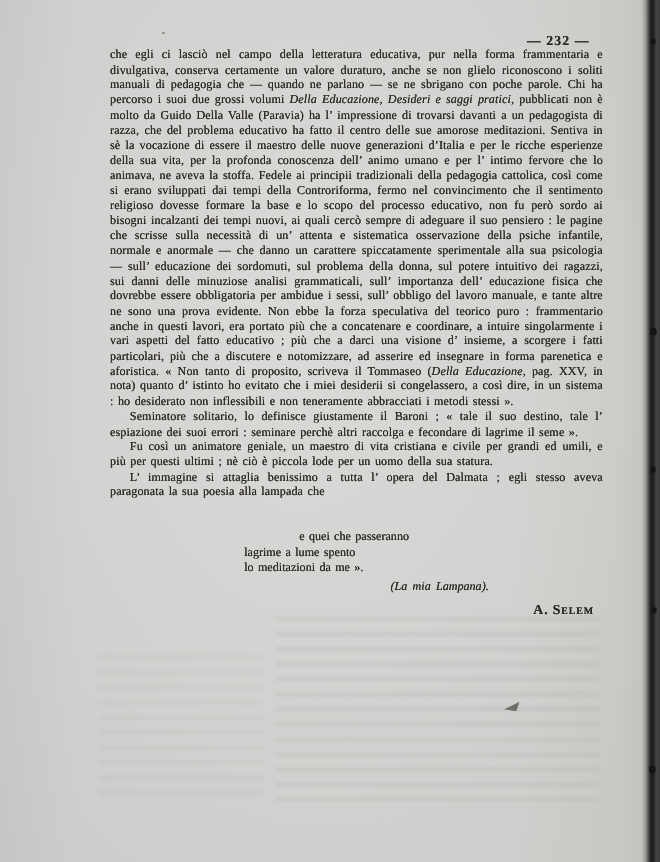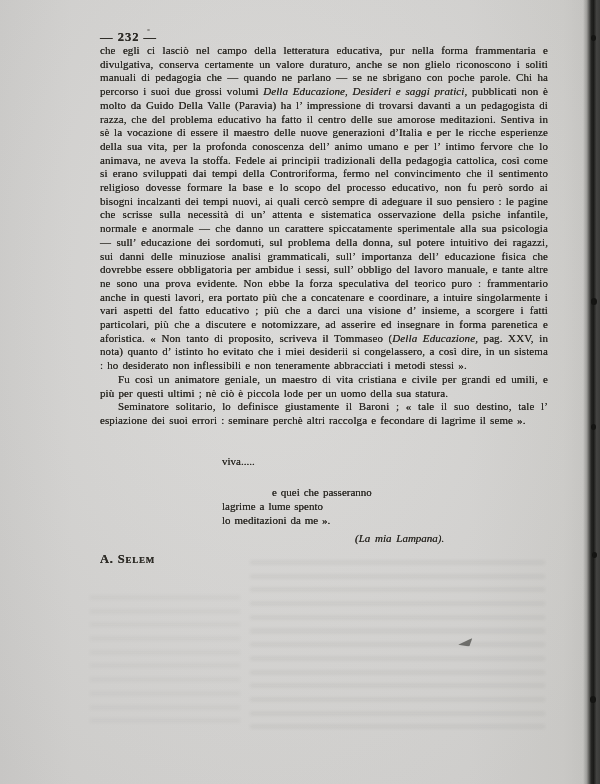--- a/index.html
+++ b/index.html
@@ -7,43 +7,43 @@
     position:relative;width:600px;height:784px;overflow:hidden;
     font-family:"Liberation Serif","DejaVu Serif",serif;
     color:#2e2c27;
     background:
       radial-gradient(ellipse at 45% 38%, rgba(255,255,255,0.10), rgba(0,0,0,0.045) 88%),
       linear-gradient(to right,#d0cfcd 0%,#d6d5d3 12%,#d7d6d4 78%,#d2d1ce 94%,#c7c6c3 100%),
       #d5d4d2;
   }
   .txt{ text-shadow:0 0 0.55px currentColor; }
   .pageno{
-    position:absolute;left:100px;top:30px;width:448px;
-    text-align:left;font-size:12.5px;font-weight:bold;letter-spacing:1px;
+    position:absolute;left:88px;top:30px;width:448px;
+    text-align:right;font-size:12.5px;font-weight:bold;letter-spacing:1px;
   }
   .content{
     position:absolute;left:100px;top:44px;width:448px;
   }
   .content p{
     margin:0;font-size:11px;line-height:13.7px;text-align:justify;
     word-spacing:1.2px;letter-spacing:0.1px;
   }
   .content p.ind{ text-indent:18px; }
   .it{ font-style:italic; }
   .verse{
     margin-top:27px;margin-left:122px;font-size:11px;line-height:13.8px;
     word-spacing:1.2px;
   }
   .verse .vline.indent2{ margin-left:50px;margin-top:18px; }
   .caption{
     margin-top:4px;margin-left:255px;font-size:11px;font-style:italic;
     word-spacing:2px;
   }
   .signature{
-    margin-top:8px;padding-right:8px;
+    margin-top:8px;text-align:right;padding-right:8px;
     font-variant:small-caps;font-weight:bold;font-size:12.5px;letter-spacing:0.8px;
   }
   
   .edge-band{
     position:absolute;top:0;right:0;bottom:0;width:17px;
     background:linear-gradient(to right,
       rgba(130,130,127,0) 0%,
       rgba(110,110,107,0.45) 22%,
       #58585五 0%,
       #262624 48%,
@@ -75,25 +75,25 @@
 </head>
 <body>
 
 <div class="page">
 
   <div class="pageno txt">— 232 —</div>
   <div class="dot-faint"></div>
 
   <div class="content txt">
     <p><span>che egli ci lasciò nel campo della letteratura educativa, pur nella forma frammentaria e divulgativa, conserva certamente un valore duraturo, anche se non glielo riconoscono i soliti manuali di pedagogia che — quando ne parlano — se ne sbrigano con poche parole. Chi ha percorso i suoi due grossi volumi </span><span class="it">Della Educazione, Desideri e saggi pratici,</span><span> pubblicati non è molto da Guido Della Valle (Paravia) ha l’ impressione di trovarsi davanti a un pedagogista di razza, che del problema educativo ha fatto il centro delle sue amorose meditazioni. Sentiva in sè la vocazione di essere il maestro delle nuove generazioni d’Italia e per le ricche esperienze della sua vita, per la profonda conoscenza dell’ animo umano e per l’ intimo fervore che lo animava, ne aveva la stoffa. Fedele ai principii tradizionali della pedagogia cattolica, così come si erano sviluppati dai tempi della Controriforma, fermo nel convincimento che il sentimento religioso dovesse formare la base e lo scopo del processo educativo, non fu però sordo ai bisogni incalzanti dei tempi nuovi, ai quali cercò sempre di adeguare il suo pensiero : le pagine che scrisse sulla necessità di un’ attenta e sistematica osservazione della psiche infantile, normale e anormale — che danno un carattere spiccatamente sperimentale alla sua psicologia — sull’ educazione dei sordomuti, sul problema della donna, sul potere intuitivo dei ragazzi, sui danni delle minuziose analisi grammaticali, sull’ importanza dell’ educazione fisica che dovrebbe essere obbligatoria per ambidue i sessi, sull’ obbligo del lavoro manuale, e tante altre ne sono una prova evidente. Non ebbe la forza speculativa del teorico puro : frammentario anche in questi lavori, era portato più che a concatenare e coordinare, a intuire singolarmente i vari aspetti del fatto educativo ; più che a darci una visione d’ insieme, a scorgere i fatti particolari, più che a discutere e notomizzare, ad asserire ed insegnare in forma parenetica e aforistica. « Non tanto di proposito, scriveva il Tommaseo (</span><span class="it">Della Educazione,</span><span> pag. XXV, in nota) quanto d’ istinto ho evitato che i miei desiderii si congelassero, a così dire, in un sistema : ho desiderato non inflessibili e non teneramente abbracciati i metodi stessi ».</span></p>
+    <p class="ind">Seminatore solitario, lo definisce giustamente il Baroni ; « tale il suo destino, tale l’ espiazione dei suoi errori : seminare perchè altri raccolga e fecondare di lagrime il seme ».</p>
     <p class="ind">Fu così un animatore geniale, un maestro di vita cristiana e civile per grandi ed umili, e più per questi ultimi ; nè ciò è piccola lode per un uomo della sua statura.</p>
-    <p class="ind">Seminatore solitario, lo definisce giustamente il Baroni ; « tale il suo destino, tale l’ espiazione dei suoi errori : seminare perchè altri raccolga e fecondare di lagrime il seme ».</p>
+    <p class="ind">L’ immagine si attaglia benissimo a tutta l’ opera del Dalmata ; egli stesso aveva paragonata la sua poesia alla lampada che</p>
 
     <div class="verse">
-      <div class="vline">viva.....</div>
       <div class="vline indent2">e quei che passeranno</div>
       <div class="vline">lagrime a lume spento</div>
       <div class="vline">lo meditazioni da me ».</div>
     </div>
 
     <div class="caption">(La mia Lampana).</div>
     <div class="signature">A. Selem</div>
   </div>
 
   <div class="ghost" style="left:250px;top:560px;width:295px;height:175px;opacity:0.75;"></div>

